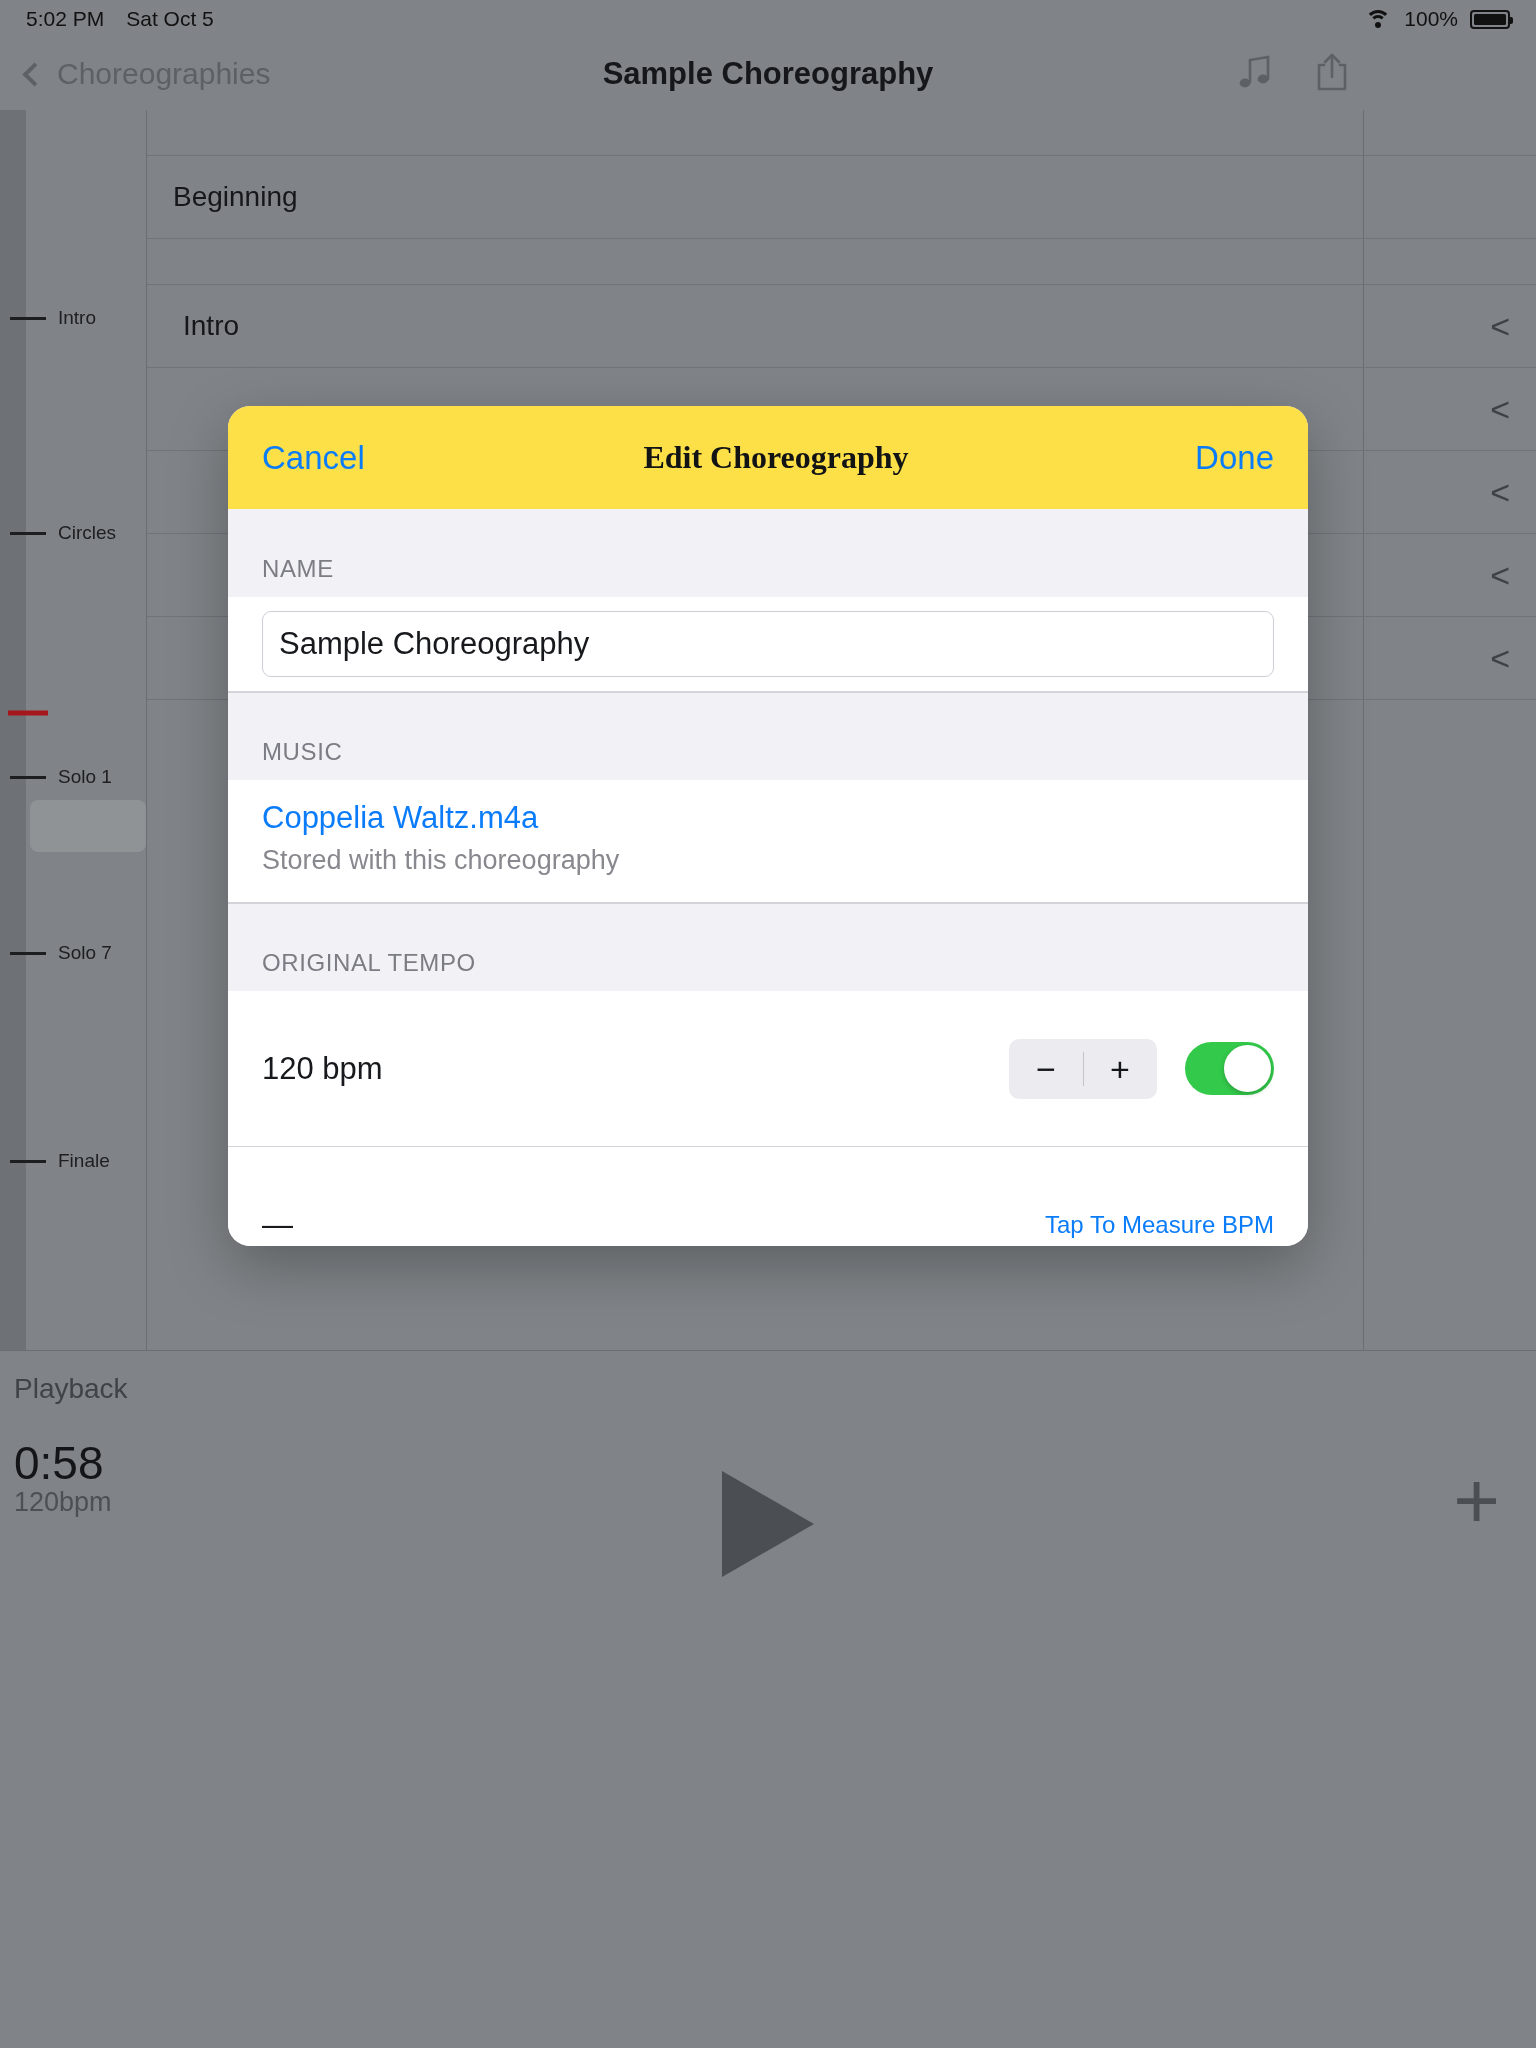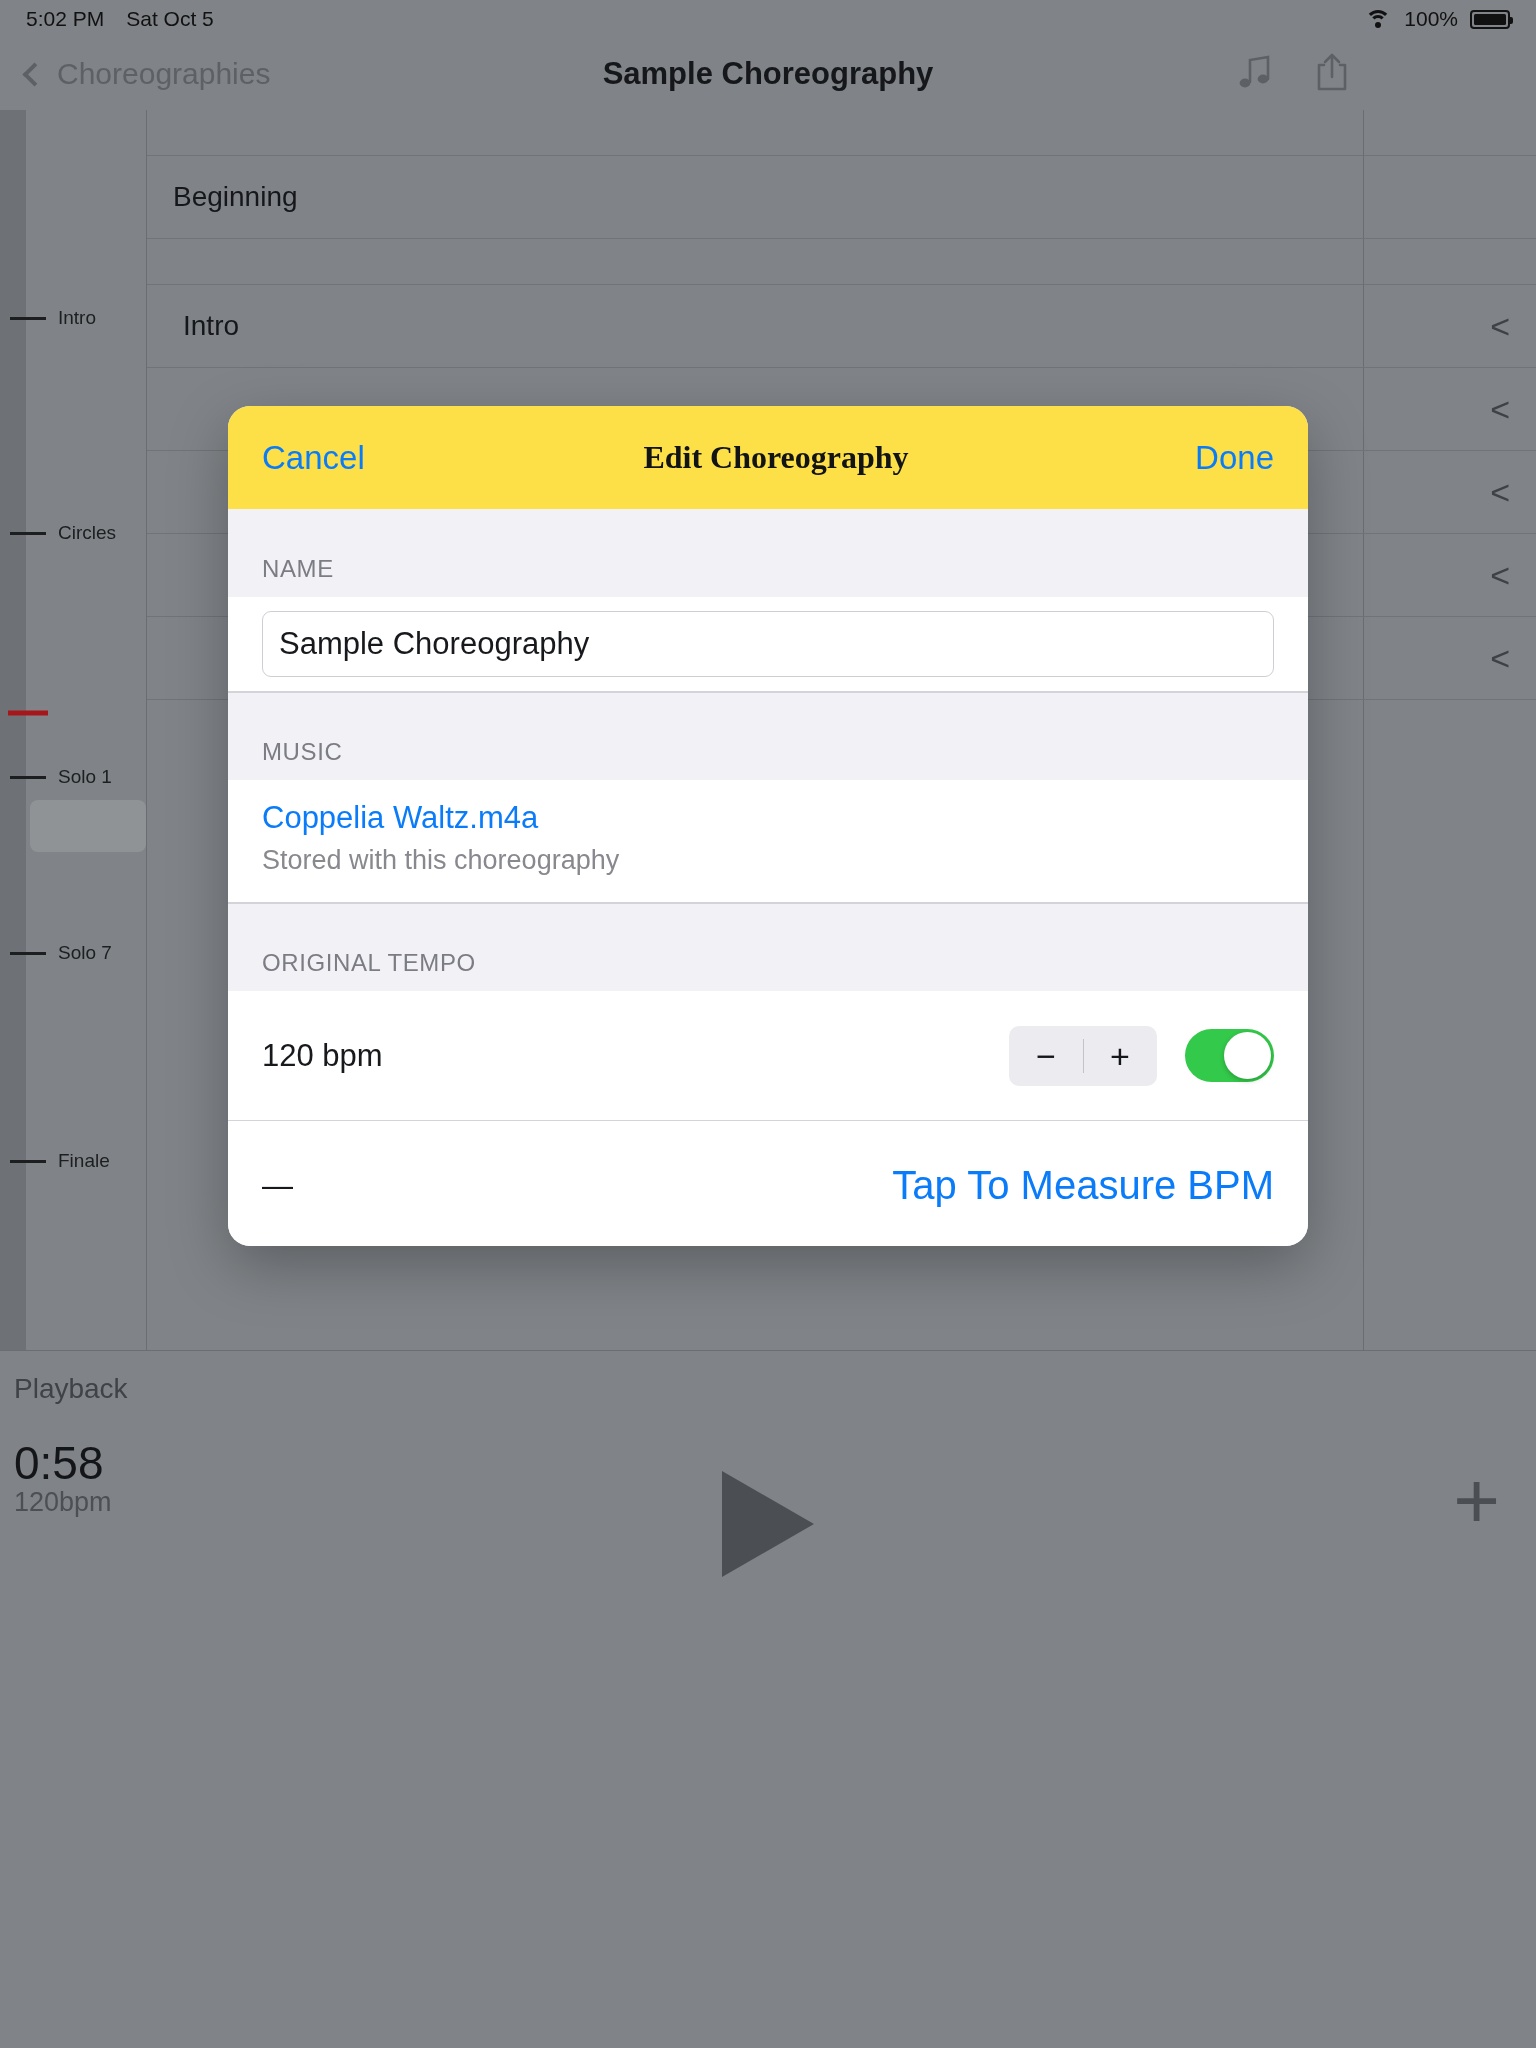--- a/index.html
+++ b/index.html
@@ -165,21 +165,21 @@
     font-family:"Liberation Sans", sans-serif; background:#fff;
   }
 
   
   #music-row { background:#ffffff; padding:20px 34px 26px; border-bottom:1px solid #d4d3da; }
   #music-file { font-size:31px; color:#0a7cf9; margin-bottom:9px; }
   #music-sub { font-size:27px; color:#88888f; }
 
   
   .tempo-row {
-    background:#ffffff; height:130px; display:flex; align-items:center;
+    background:#ffffff; height:156px; display:flex; align-items:center;
     padding:0 34px; border-bottom:1px solid #d4d3da;
   }
   #tempo-value { font-size:31px; color:#17191c; }
   .tempo-controls { margin-left:auto; display:flex; align-items:center; gap:28px; }
   #stepper {
     width:148px; height:60px; background:#ececf0; border-radius:10px;
     display:flex; align-items:center; position:relative;
   }
   #stepper .step-btn {
     flex:1; display:flex; align-items:center; justify-content:center;
@@ -192,21 +192,21 @@
   #tempo-toggle {
     width:89px; height:53px; border-radius:27px; background:#33c94a;
     position:relative;
   }
   #tempo-toggle span {
     position:absolute; right:3px; top:3px; width:47px; height:47px;
     background:#fff; border-radius:50%;
     box-shadow:0 2px 5px rgba(0,0,0,0.22);
   }
   #measure-dash { font-size:31px; color:#17191c; }
-  #measure-link { margin-left:auto; font-size:40px; color:#0a7cf9; }
+  #measure-link { margin-left:auto; font-size:24px; color:#0a7cf9; }
   #modal-footer { background:#f2f1f6; flex:1; }
 </style>
 </head>
 <body>
 
 <div id="app-background">
 
   <div id="status-bar">
     <div class="sb-left">
       <span>5:02 PM</span>

